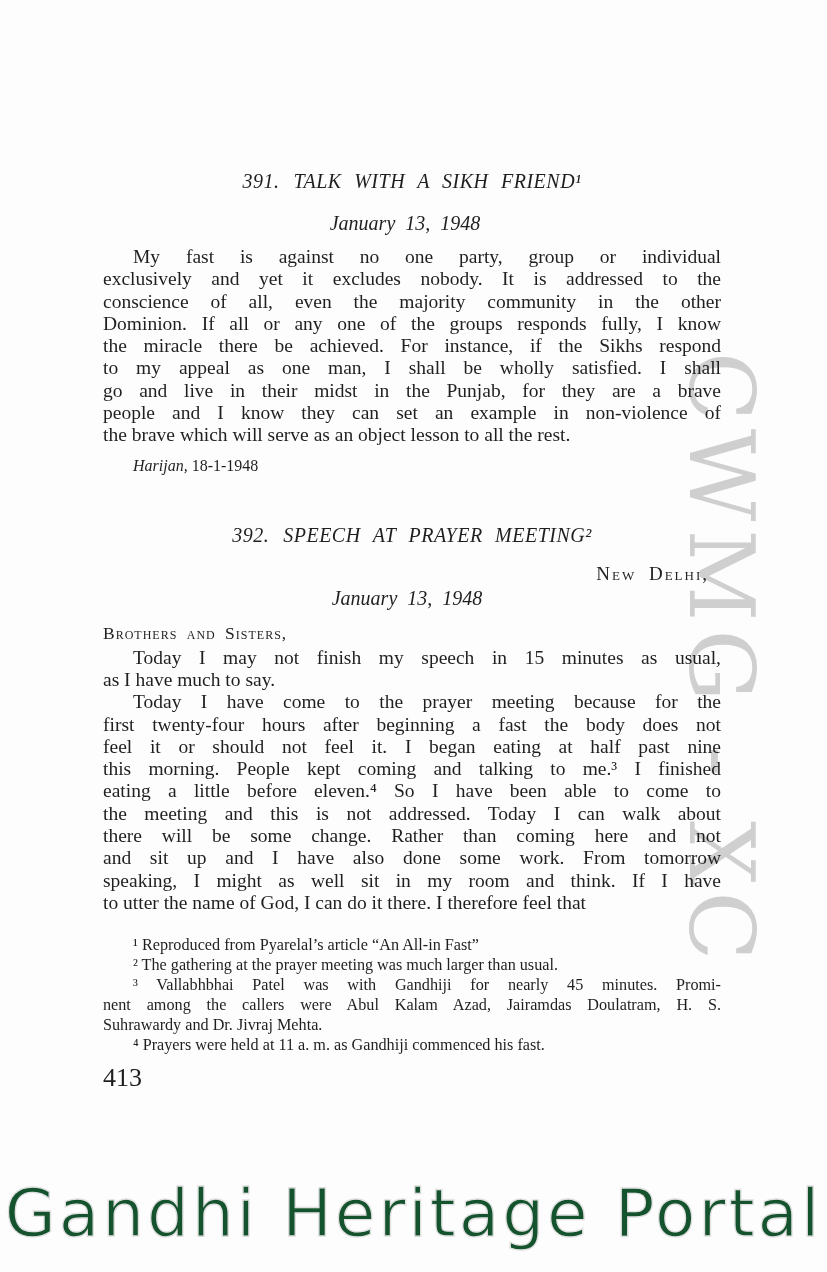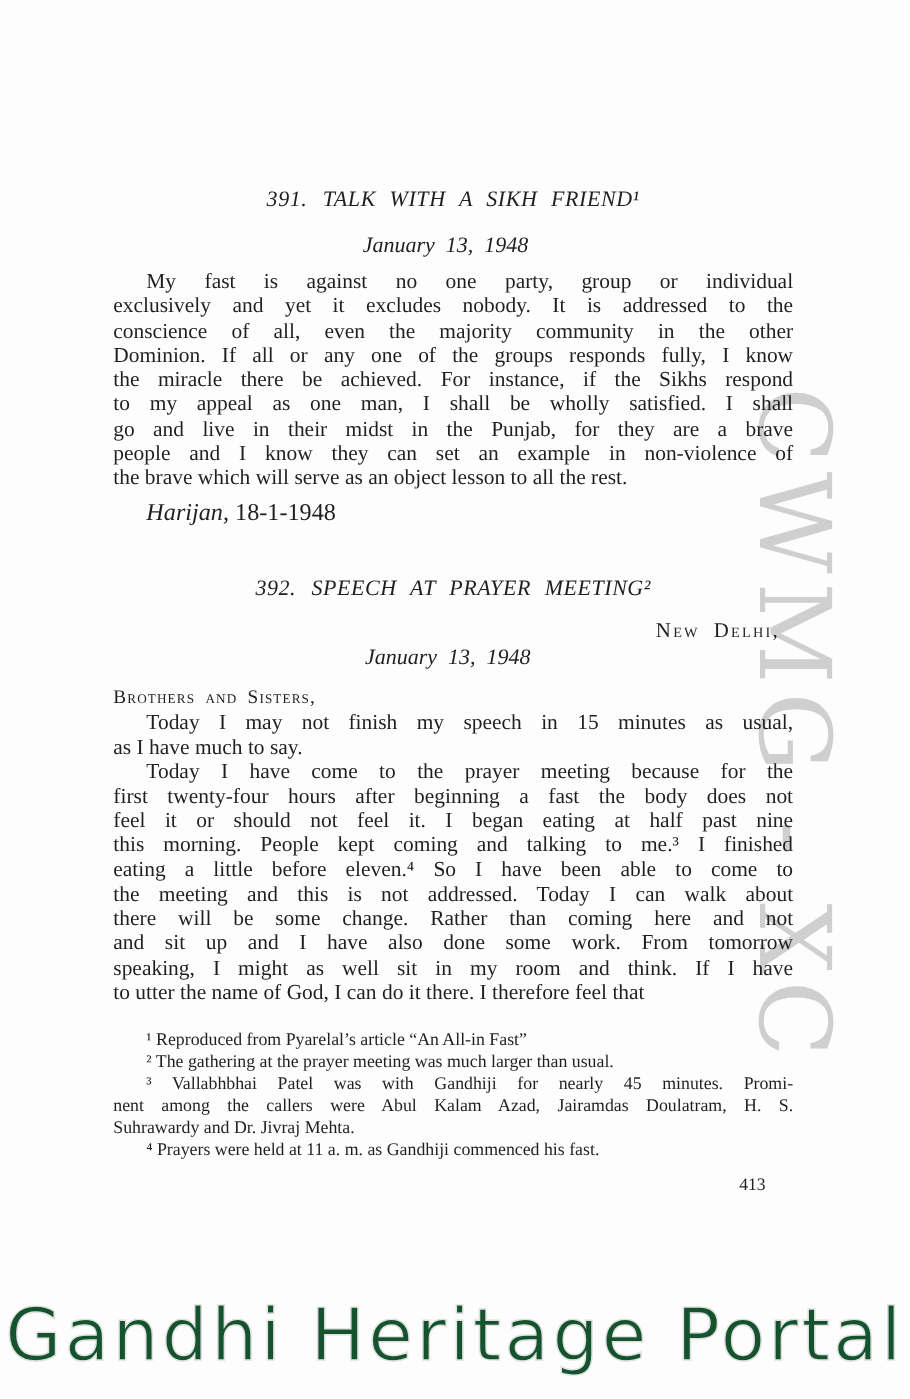--- a/index.html
+++ b/index.html
@@ -106,38 +106,38 @@
   .para-391 { margin-top: 13px; }
   .para-392a { margin-top: 5px; }
   .para-392b { margin-top: 0; }
 
   .tline { text-align: justify; text-align-last: justify; }
   .tline-first { text-indent: 30px; }
   .tline-last { text-align-last: left; }
 
   .source-line {
     margin-top: 9px;
-    font-size: 22px;
+    font-size: 16px;
     line-height: 20px;
     padding-left: 30px;
   }
   .source-line .src-title { font-style: italic; }
 
   .footnotes {
     margin-top: 21px;
     font-size: 16.2px;
     line-height: 20px;
   }
   .footnote { margin: 0; }
 
   .page-number {
     margin-top: 12px;
-    font-size: 16px;
+    font-size: 26px;
     line-height: 22px;
-    text-align: right;
+    text-align: left;
     padding-right: 25px;
   }
 </style>
 </head>
 <body>
 
 <div class="page" style="background: rgb(253, 253, 253); color: rgb(31, 31, 31);">
 
   <div class="wm-vertical" style="color: rgb(199, 199, 199);">CWMG - XC</div>
 

